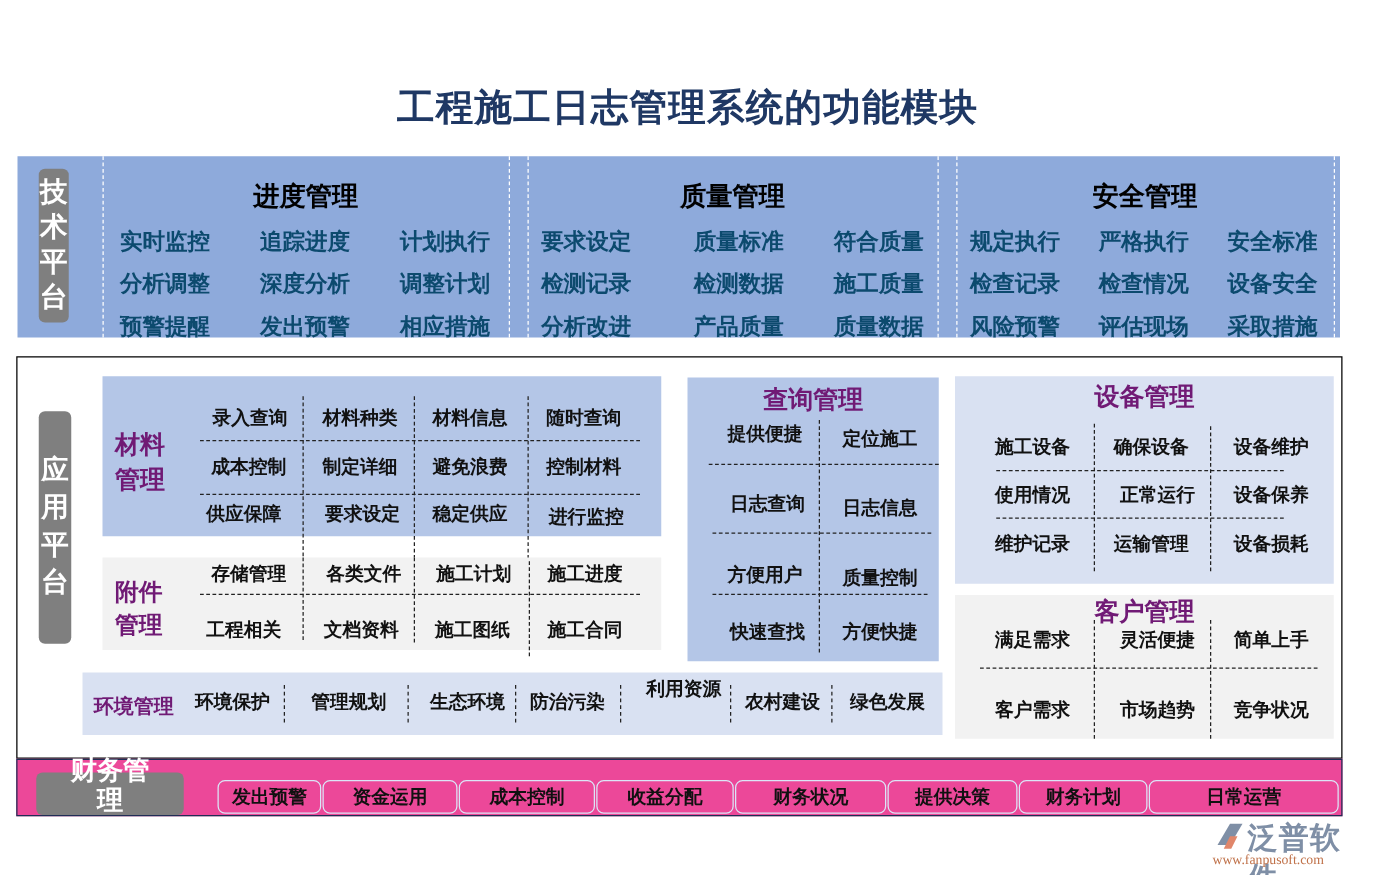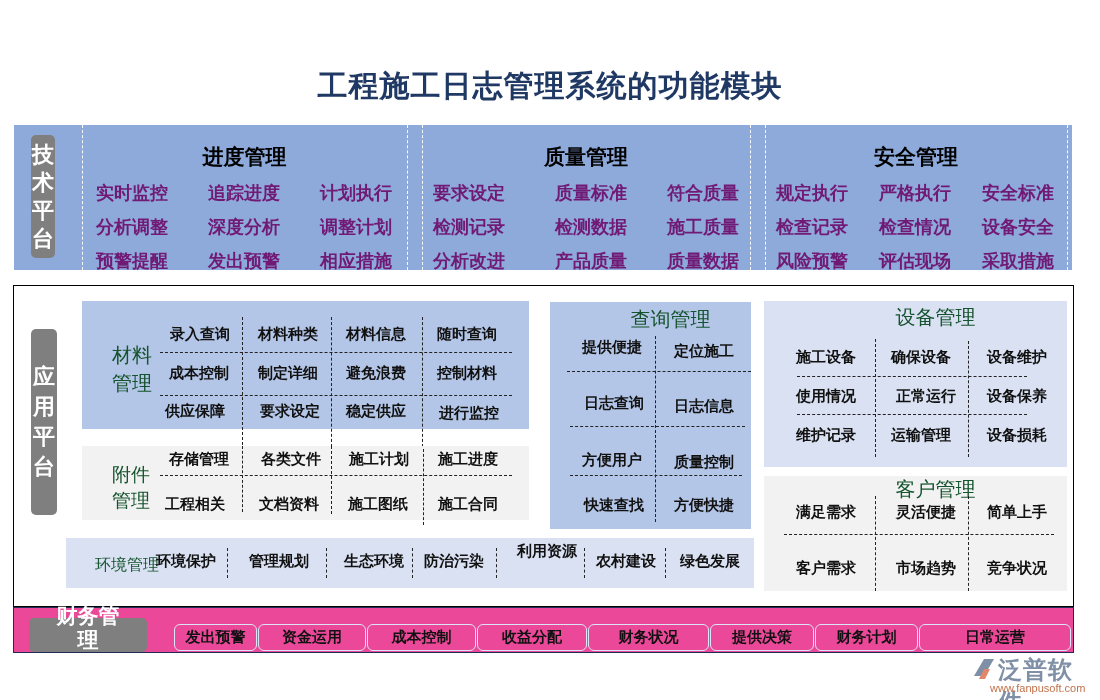--- a/index.html
+++ b/index.html
@@ -24,39 +24,39 @@
   .tech .vlabel { left: 17px; top: 10px; width: 24px; height: 123px; }
   .tech-sep {
     position: absolute; top: 0; height: 145px; border-left: 1px dashed #ffffff;
   }
   .tech-group { position: absolute; top: 0; height: 145px; }
   .tech-group .gtitle {
     position: absolute; top: 18px; left: 0; width: 100%; text-align: center;
     font-size: 21px; font-weight: bold; color: #000;
   }
   .tech-item {
-    position: absolute; font-size: 18px; font-weight: bold; color: #701a75;
+    position: absolute; font-size: 18px; font-weight: bold; color: #0c4a6e;
     white-space: nowrap;
   }
 
   
   .app {
     position: absolute; left: 13px; top: 285px; width: 1061px; height: 322px;
     border: 1.5px solid #000; background: #fff;
   }
   .app .vlabel { left: 17px; top: 43px; width: 26px; height: 186px; font-size: 22px; line-height: 30px; }
 
   .panel { position: absolute; }
   .cell {
     position: absolute; font-size: 15px; font-weight: bold; color: #111;
     white-space: nowrap; text-align: center;
   }
   .hdash { position: absolute; border-top: 1px dashed #222; height: 0; }
   .vdash { position: absolute; border-left: 1px dashed #222; width: 0; }
-  .ptitle { position: absolute; font-weight: normal; color: #14532d; white-space: nowrap; margin-left: 20px; }
+  .ptitle { position: absolute; font-weight: bold; color: #701a75; white-space: nowrap; }
 
   
   .fin {
     position: absolute; left: 13px; top: 607px; width: 1061px; height: 46px;
     background: #ec4899; border: 1px solid #1f2d55;
   }
   .fin-label {
     position: absolute; left: 15px; top: 10px; width: 118px; height: 34px;
     background: #7f7f7f; border-radius: 5px;
   }
@@ -68,21 +68,21 @@
     position: absolute; top: 16px; height: 27px;
     border: 1px solid #dbe5f7; border-radius: 6px;
     color: #111; font-weight: bold; font-size: 15px; text-align: center; line-height: 25px;
   }
 
   .logo {
     position: absolute; left: 970px; top: 654px; width: 125px; height: 44px;
   }
   .logo-mark { position: absolute; left: 2px; top: 2px; width: 24px; height: 24px; }
   .logo-text { position: absolute; left: 28px; top: 0; font-size: 24px; color: #7f8fa6; font-weight: bold; letter-spacing: 1px; }
-  .logo-url { position: absolute; left: 20px; top: 28px; font-size: 11px; color: #c0724a; font-family: Liberation Sans, sans-serif; }
+  .logo-url { position: absolute; left: 0; top: 28px; font-size: 11px; color: #c0724a; font-family: Liberation Serif, serif; }
 </style>
 </head>
 <body>
 
 <div class="title">工程施工日志管理系统的功能模块</div>
 
 <div class="tech">
   <div class="vlabel">
     <span>技</span>
     <span>术</span>

